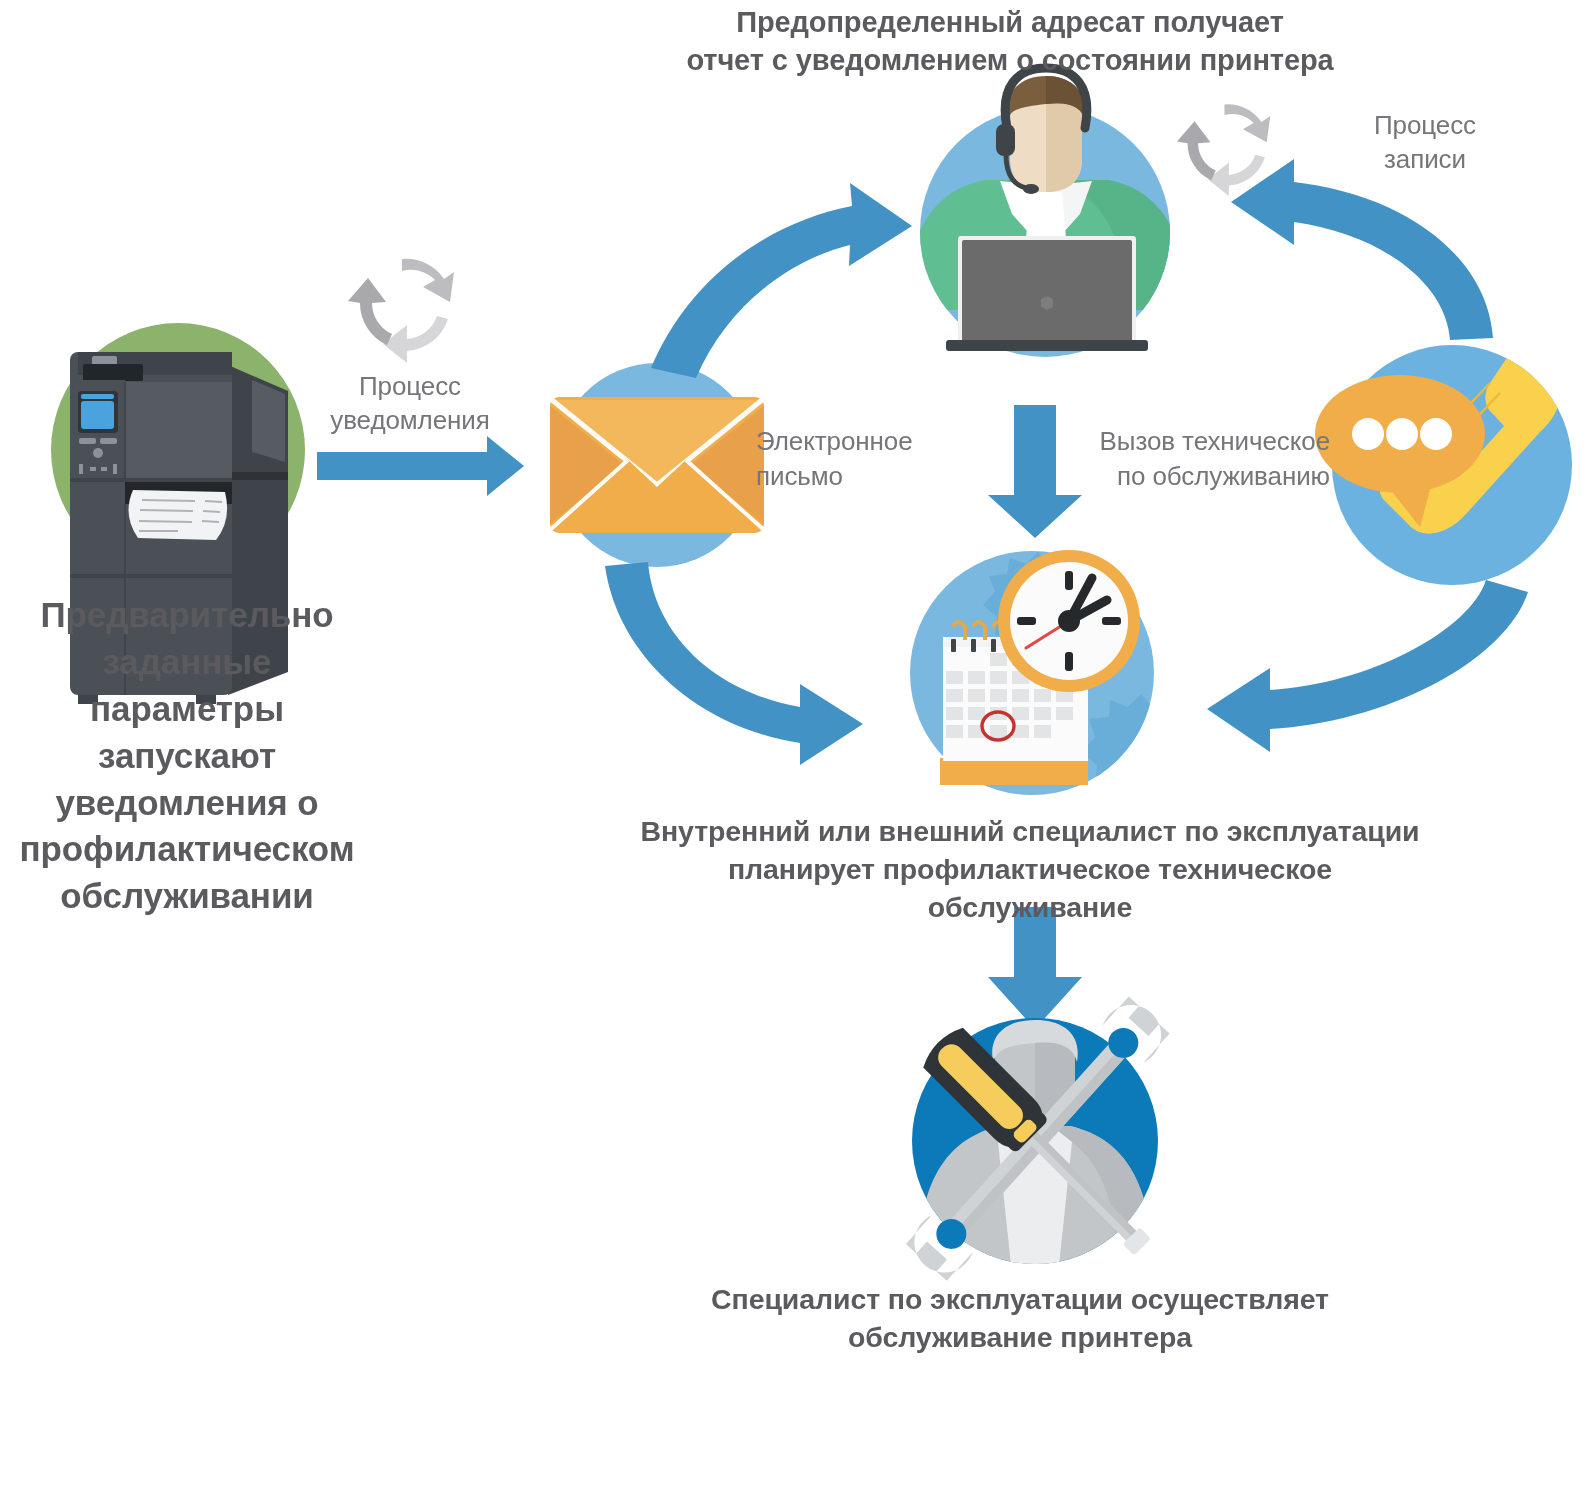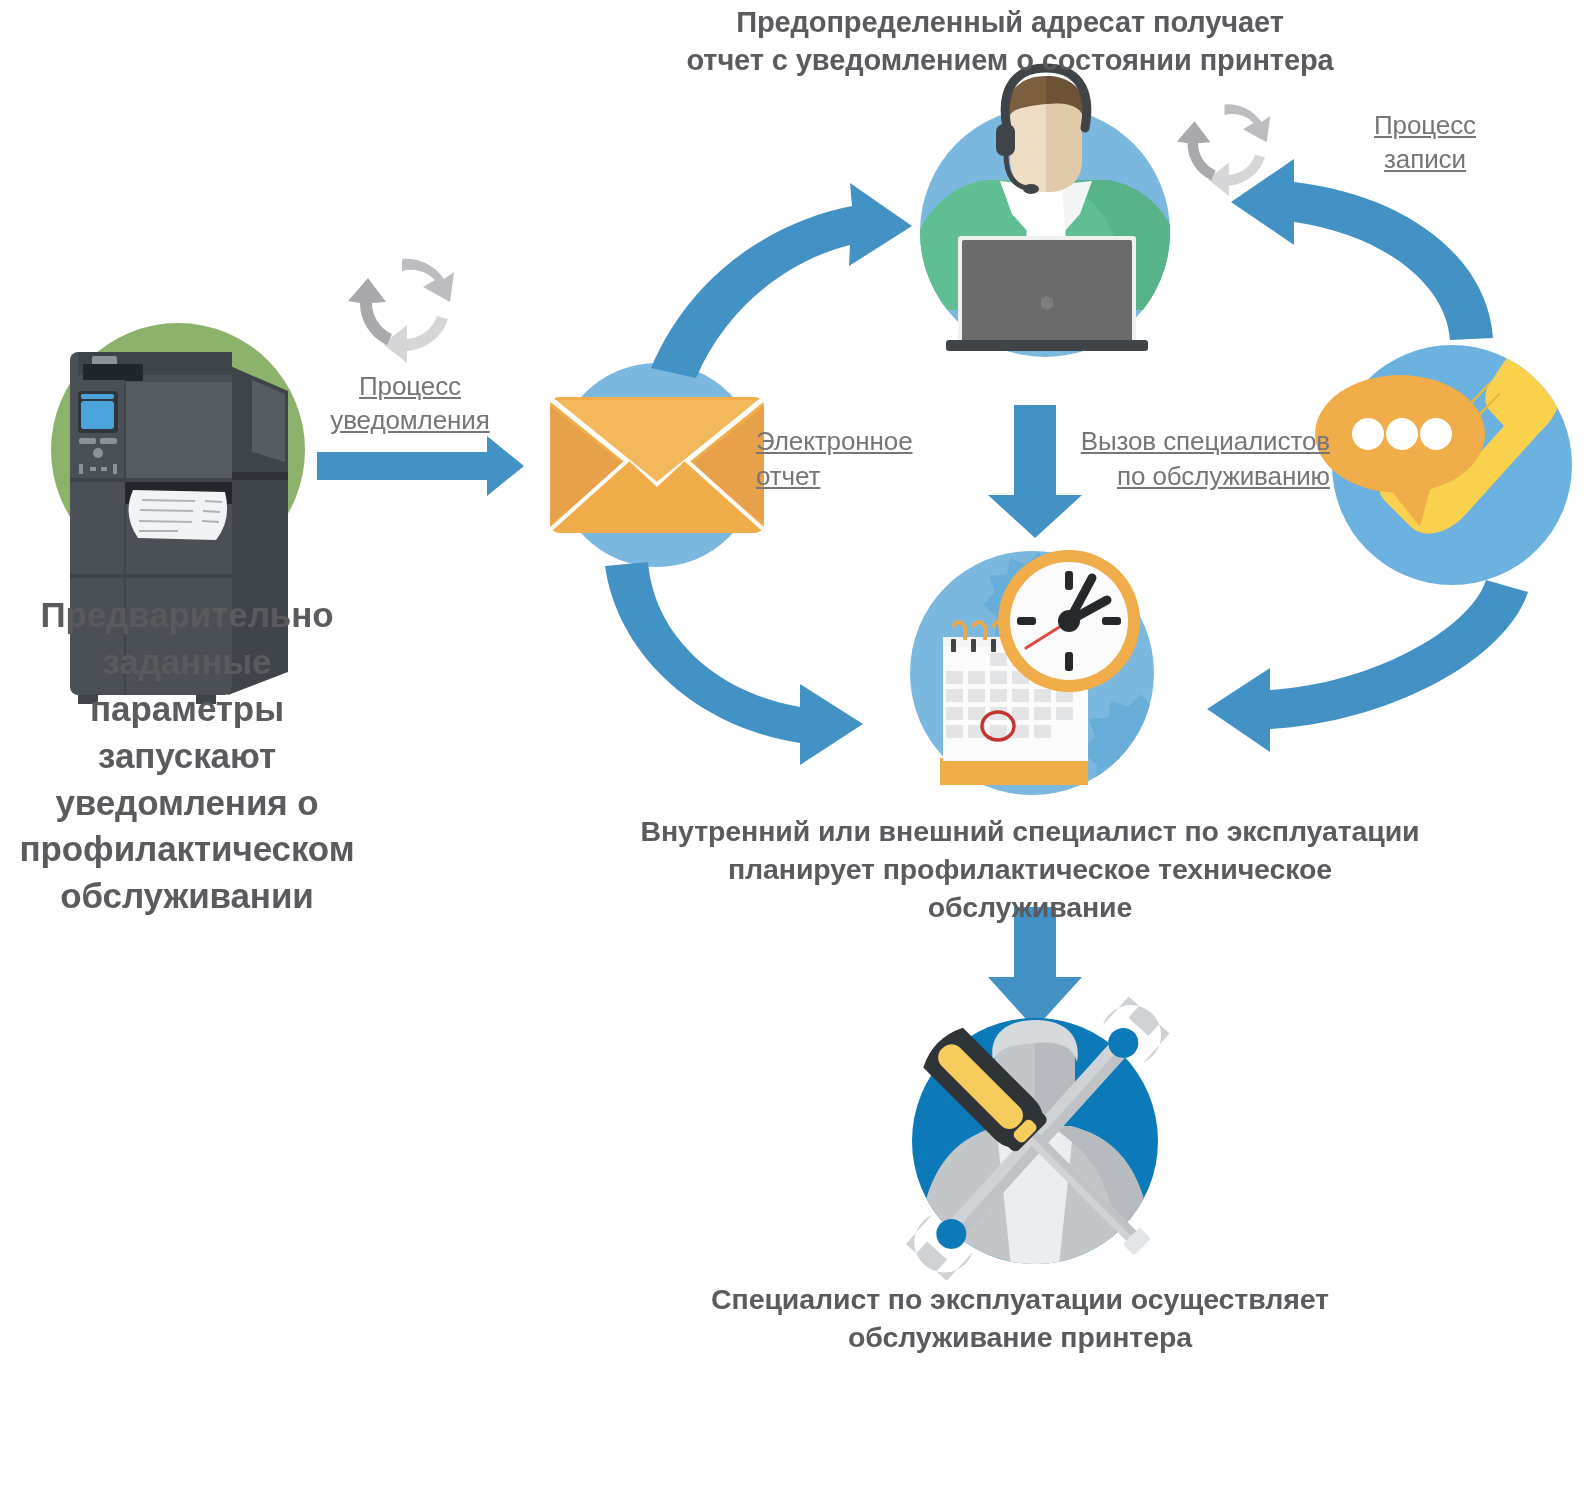--- a/index.html
+++ b/index.html
@@ -26,21 +26,20 @@
     color: #5b5b5f;
     text-align: center;
     line-height: 1.30;
     white-space: pre-line;
     font-weight: bold;
     letter-spacing: -0.1px;
   }
   .label.light {
     font-weight: normal;
     color: #76767a;
-    text-decoration: underline;
   }
   #lbl-top {
     left: 640px; top: 4px; width: 740px;
     font-size: 29px;
   }
   #lbl-printer {
     left: 0px; top: 592px; width: 374px;
     font-size: 35px;
     line-height: 1.34;
   }
@@ -399,23 +398,23 @@
 профилактическом
 обслуживании</div>
 
   <div class="label light" id="lbl-notify-process">Процесс
 уведомления</div>
 
   <div class="label light" id="lbl-record-process">Процесс
 записи</div>
 
   <div class="label light" id="lbl-email">Электронное
-отчет</div>
-
-  <div class="label light" id="lbl-servicecall">Вызов специалистов
+письмо</div>
+
+  <div class="label light" id="lbl-servicecall">Вызов техническое
 по обслуживанию</div>
 
   <div class="label" id="lbl-scheduler">Внутренний или внешний специалист по эксплуатации
 планирует профилактическое техническое обслуживание</div>
 
   <div class="label" id="lbl-technician">Специалист по эксплуатации осуществляет
 обслуживание принтера</div>
 
 </div>
 

